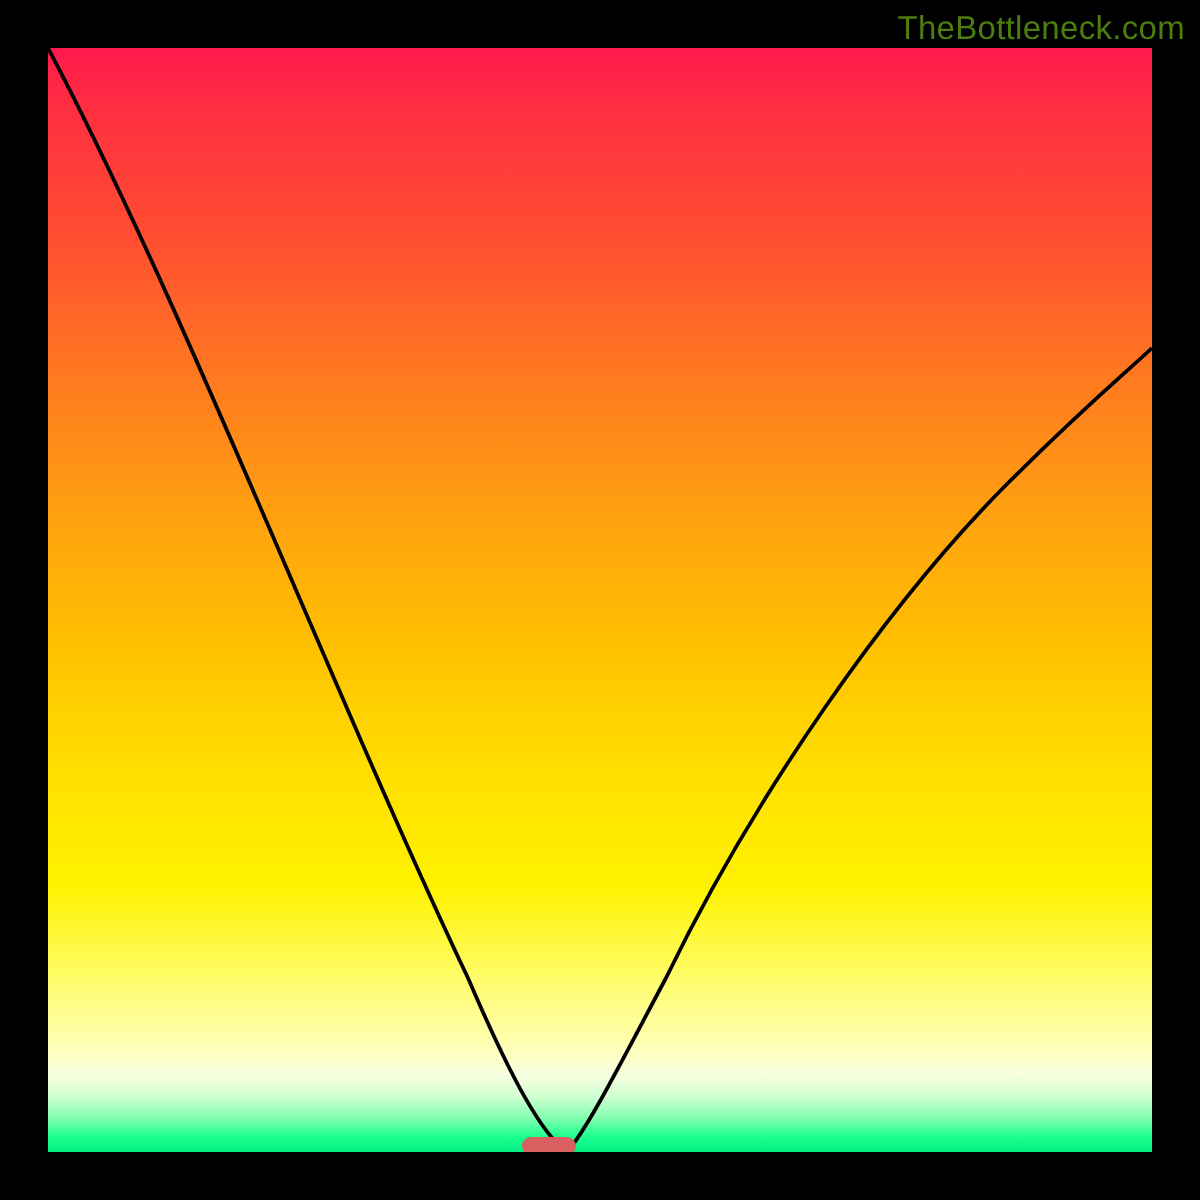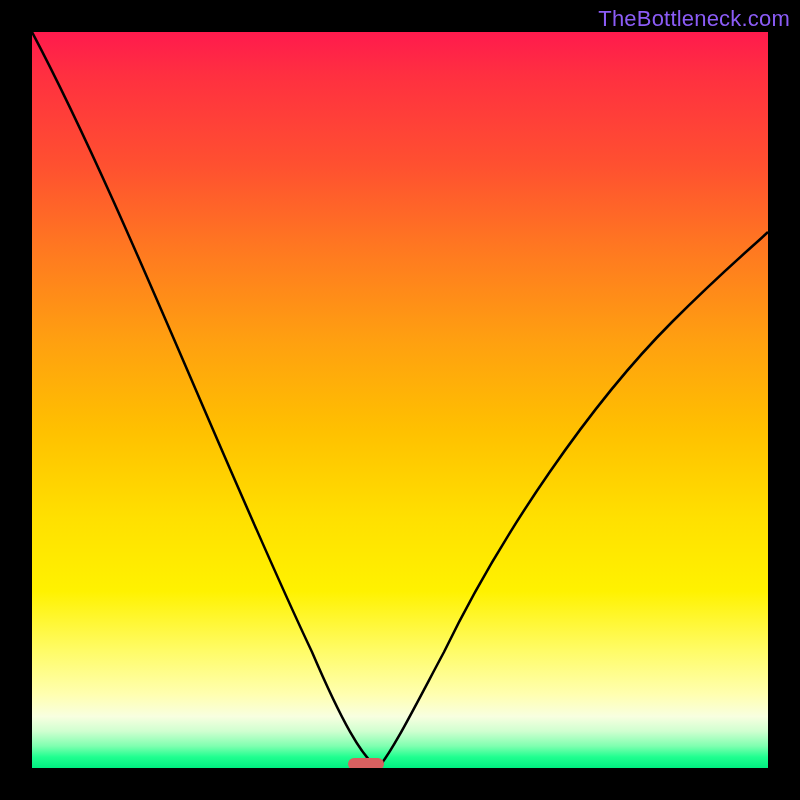--- a/index.html
+++ b/index.html
@@ -58,21 +58,21 @@
     height: 12px;
     background: #d86060;
     border-radius: 6px;
     left: 316px;
     bottom: -2px;
   }
   .watermark {
     position: absolute;
     top: 6px;
     right: 10px;
-    color: #8b5cf6;
+    color: #4d7c0f;
     font-size: 22px;
     letter-spacing: 0.2px;
   }
 </style>
 </head>
 <body>
 
 <div class="frame">
   <div class="plot">
     <div class="gradient"></div>

